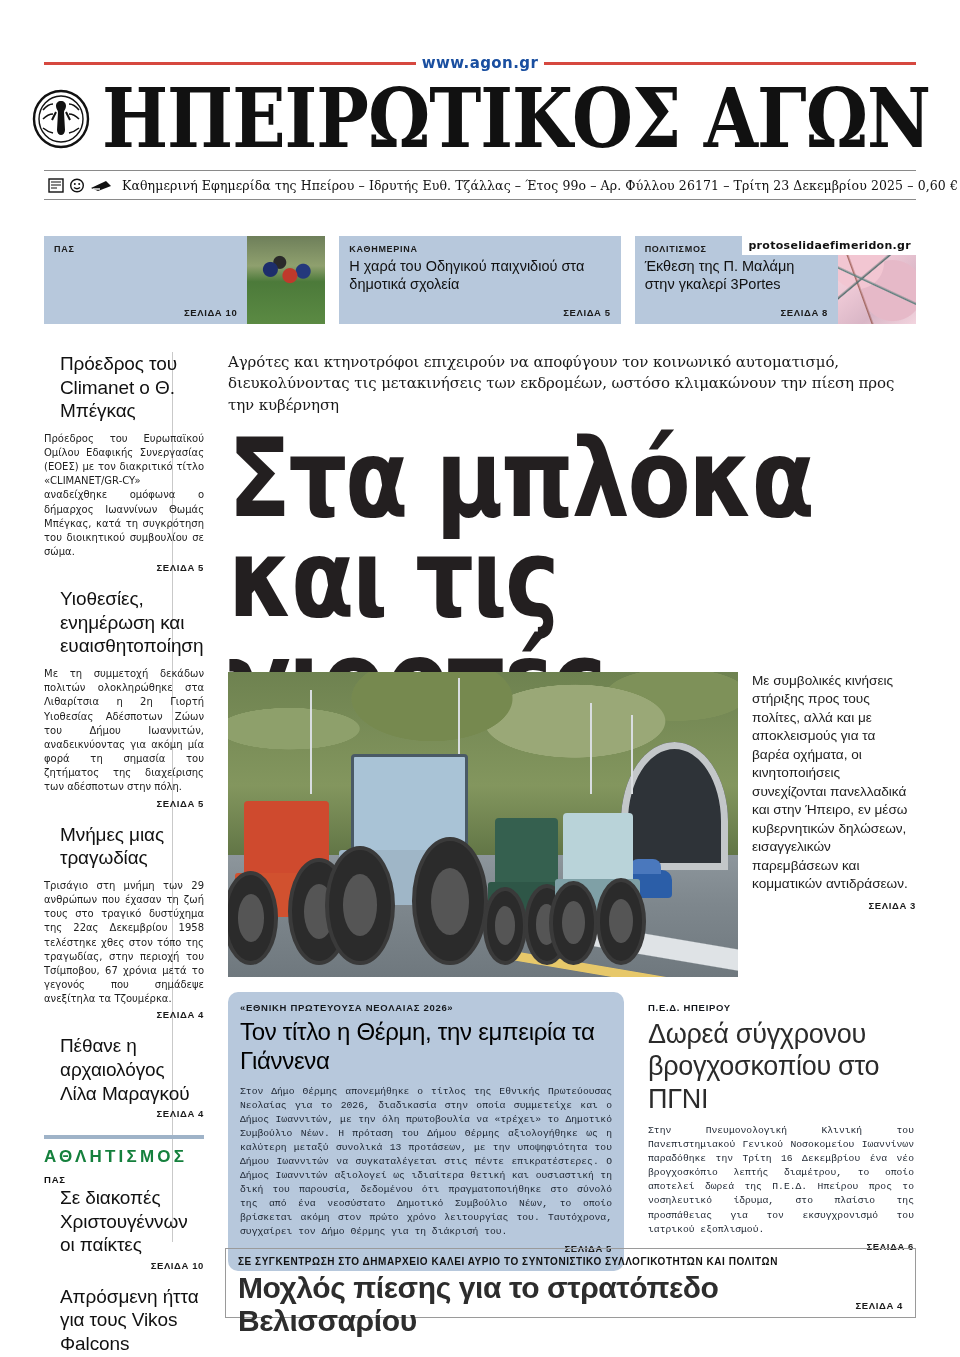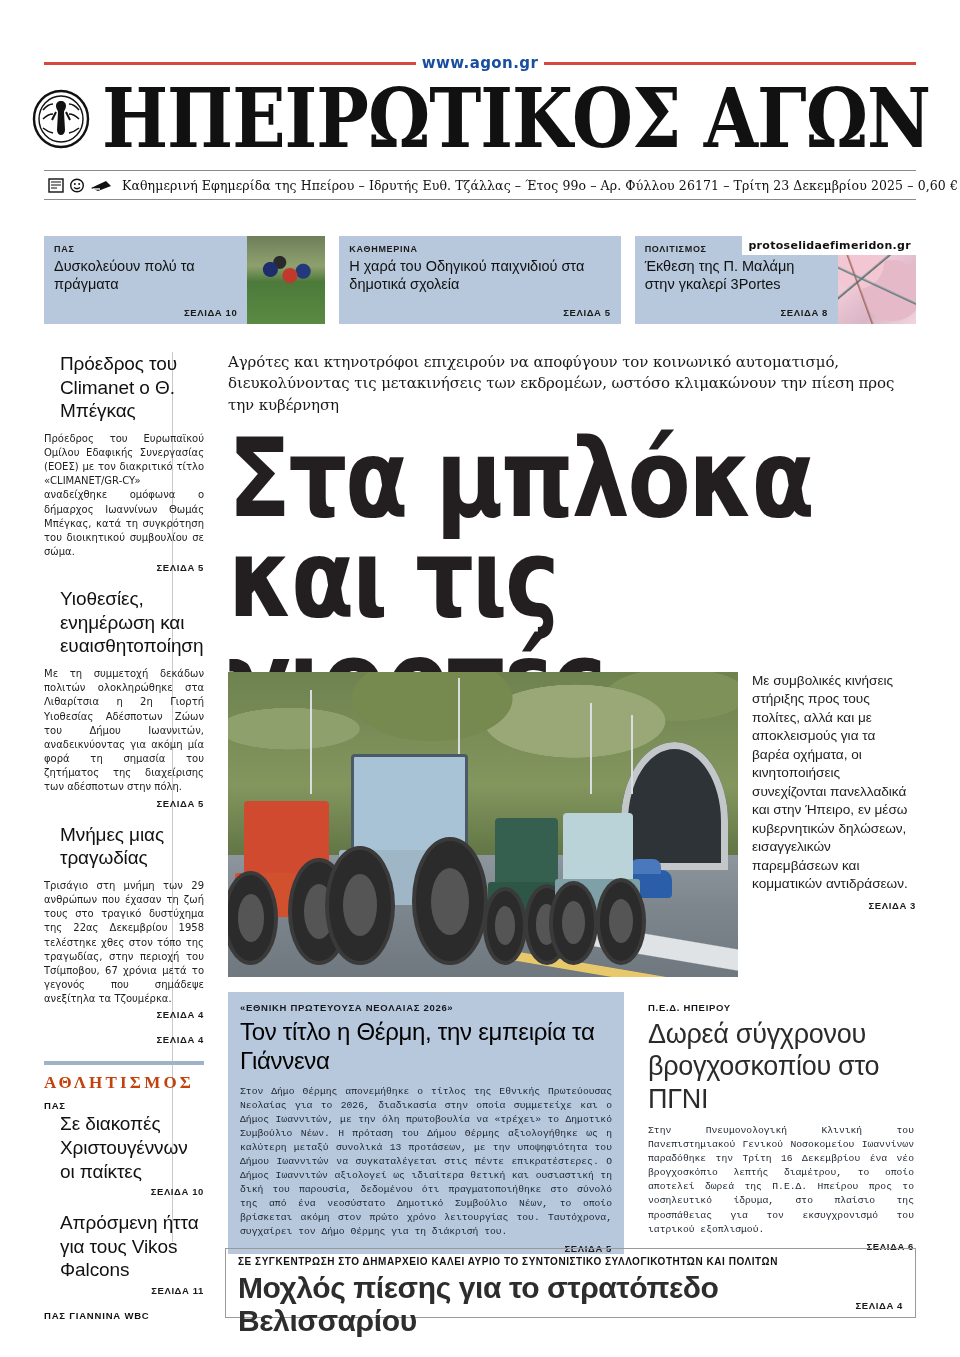--- a/index.html
+++ b/index.html
@@ -90,21 +90,21 @@
 
   
   .side-item{margin-bottom:14px;}
   .side-title{font-size:19px;line-height:1.24;color:#111;font-weight:400;letter-spacing:-.1px;margin-left:16px;}
   .side-body{
     margin-top:9px;font-size:10px;line-height:1.42;color:#222;text-align:justify;
     font-family:"DejaVu Sans",sans-serif;
   }
   .side-ref{text-align:right;font-size:9.5px;font-weight:bold;letter-spacing:.6px;margin-top:3px;}
   .sec-rule{height:4px;background:#9fb3c8;margin:16px 0 8px 0;}
-  .sec-title{font-size:17px;font-weight:bold;letter-spacing:3.2px;color:#c2410c;margin-bottom:7px;font-family:Liberation Serif, serif;}
+  .sec-title{font-size:17px;font-weight:bold;letter-spacing:3.2px;color:#15803d;margin-bottom:7px;}
   .side-kicker{font-size:9.5px;font-weight:bold;letter-spacing:.8px;color:#111;margin-bottom:1px;}
 
   
   .lead-standfirst{
     font-family:"DejaVu Serif","Liberation Serif",serif;
     font-size:15px;line-height:1.42;color:#1a1a1a;letter-spacing:-.1px;
   }
   .lead-head{
     font-family:"DejaVu Sans","Liberation Sans",sans-serif;
     font-weight:bold;font-size:96px;line-height:.92;letter-spacing:-2.5px;
@@ -160,21 +160,21 @@
   .trac4 .cab{background:#b9d3d9;}
   .trac4 .body{background:#7fa0a6;}
   .ph-car{position:absolute;right:13%;bottom:26%;width:10%;height:9%;
     background:#2b5ea8;border-radius:8px 10px 4px 4px;}
   .ph-car::before{content:"";position:absolute;left:18%;top:-42%;width:62%;height:56%;
     background:#4a78bd;border-radius:8px 8px 0 0;}
   .ph-pole{position:absolute;width:2px;background:#d9dde0;}
 
   
   .lower{position:absolute;left:184px;top:640px;width:688px;display:flex;gap:14px;}
-  .lower-left{flex:0 0 396px;background:#b7c8dc;padding:10px 12px 0 12px;box-sizing:border-box;}
+  .lower-left{flex:0 0 396px;background:#b7c8dc;padding:10px 12px 17px 12px;box-sizing:border-box;border-radius:10px;}
   .lower-right{flex:1;padding:10px 2px 0 10px;box-sizing:border-box;}
   .lw-kicker{font-size:9.5px;font-weight:bold;letter-spacing:.7px;color:#14181d;margin-bottom:5px;}
   .lw-head{font-size:24px;line-height:1.2;color:#000000;font-weight:400;letter-spacing:-.3px;}
   .lower-right .lw-head{color:#2b2b2b;font-size:27px;line-height:1.2;}
   .lw-body{
     margin-top:9px;font-size:9.7px;line-height:1.45;color:#1c2430;text-align:justify;
     font-family:Liberation Mono, monospace;
   }
   .lw-ref{text-align:right;font-size:9.5px;font-weight:bold;letter-spacing:.6px;margin-top:4px;}
 
@@ -228,21 +228,20 @@
       </div>
       <div class="dateline-text">Καθημερινή Εφημερίδα της Ηπείρου – Ιδρυτής Ευθ. Τζάλλας – Έτος 99ο – Αρ. Φύλλου 26171 – Τρίτη 23 Δεκεμβρίου 2025 – 0,60 €</div>
     </div>
   </div>
 
   <div class="teasers">
 
     <div class="teaser">
       <div class="txt">
         <div class="kicker">ΠΑΣ</div>
-        <div class="head">Δυσκολεύουν πολύ τα πράγματα</div>
         <div class="page-ref">ΣΕΛΙΔΑ 10</div>
       </div>
       <div class="thumb t1"></div>
     </div>
 
     <div class="teaser">
       <div class="txt">
         <div class="kicker">ΚΑΘΗΜΕΡΙΝΑ</div>
         <div class="head">Η χαρά του Οδηγικού παιχνιδιού στα δημοτικά σχολεία</div>
         <div class="page-ref">ΣΕΛΙΔΑ 5</div>
@@ -278,20 +277,21 @@
         <div class="side-ref">ΣΕΛΙΔΑ 5</div>
       </div>
 
       <div class="side-item">
         <div class="side-title">Μνήμες μιας τραγωδίας</div>
         <div class="side-body">Τρισάγιο στη μνήμη των 29 ανθρώπων που έχασαν τη ζωή τους στο τραγικό δυστύχημα της 22ας Δεκεμβρίου 1958 τελέστηκε χθες στον τόπο της τραγωδίας, στην περιοχή του Τσίμποβου, 67 χρόνια μετά το γεγονός που σημάδεψε ανεξίτηλα τα Τζουμέρκα.</div>
         <div class="side-ref">ΣΕΛΙΔΑ 4</div>
       </div>
 
       <div class="side-item">
+        <div class="side-title">Πέθανε η αρχαιολόγος Λίλα Μαραγκού</div>
         <div class="side-ref">ΣΕΛΙΔΑ 4</div>
       </div>
 
       <div class="sec-rule"></div>
       <div class="sec-title">ΑΘΛΗΤΙΣΜΟΣ</div>
 
       <div class="side-item">
         <div class="side-kicker">ΠΑΣ</div>
         <div class="side-title">Σε διακοπές Χριστουγέννων οι παίκτες</div>
         <div class="side-ref">ΣΕΛΙΔΑ 10</div>

